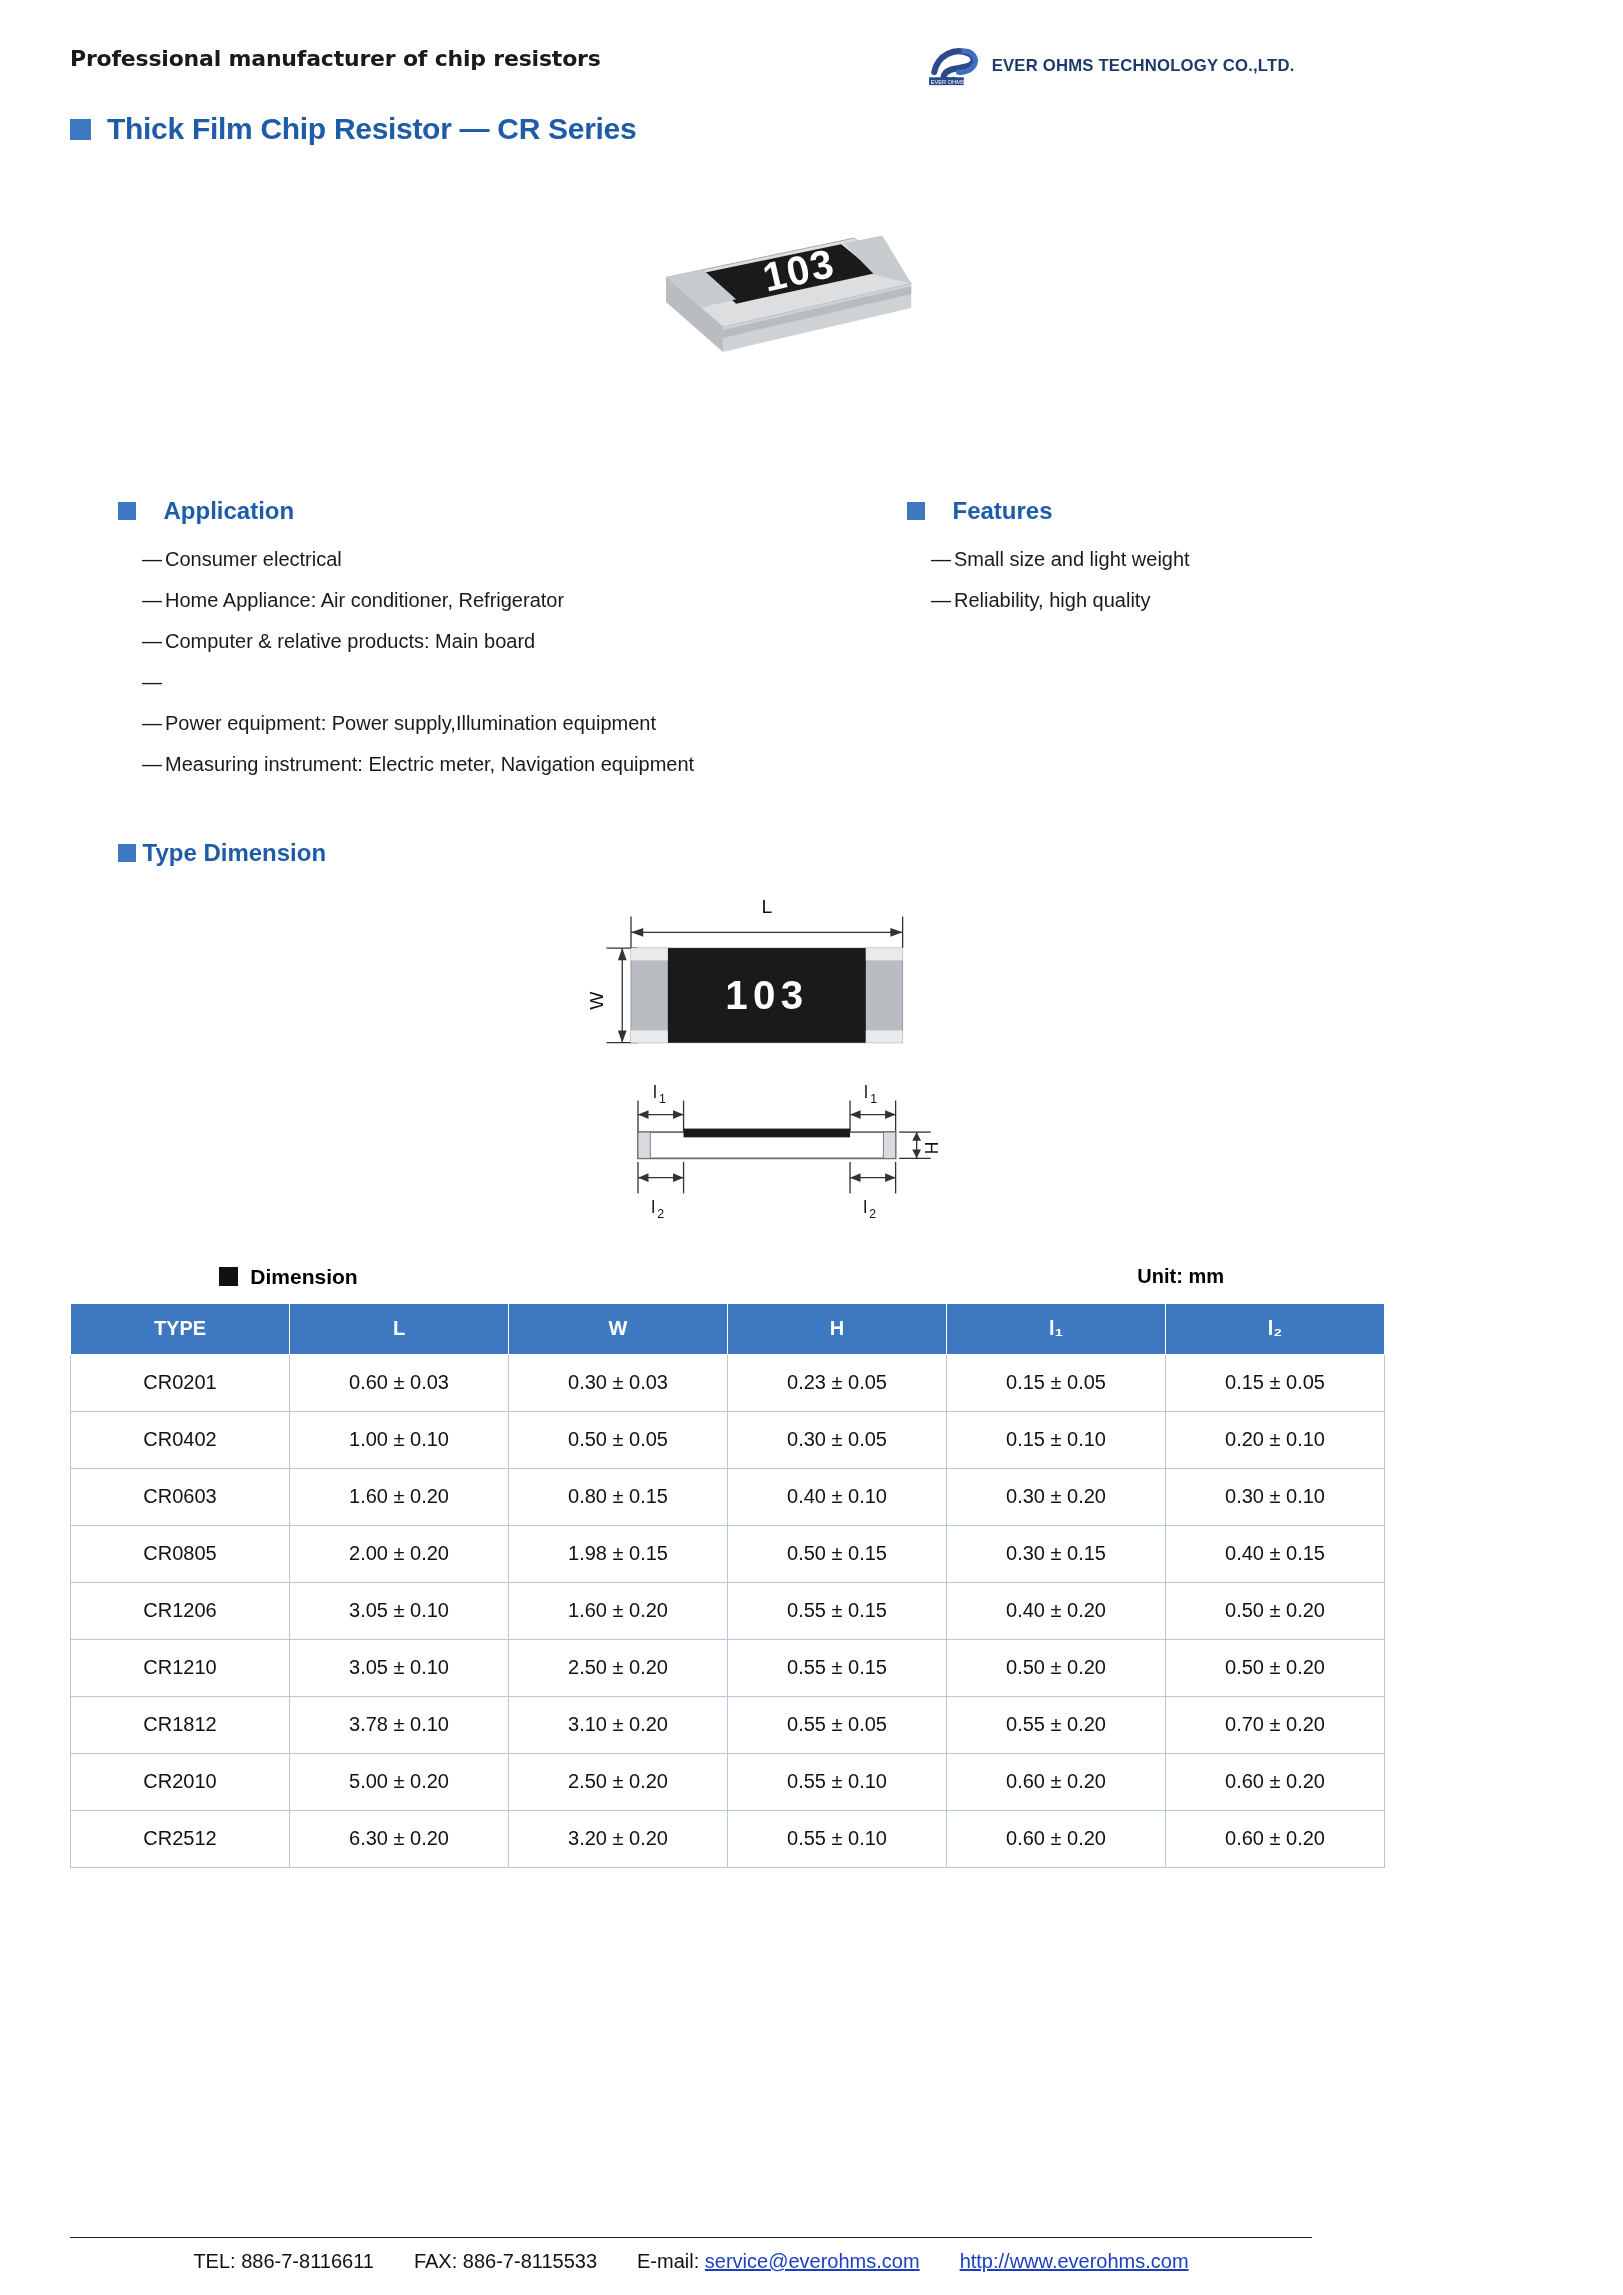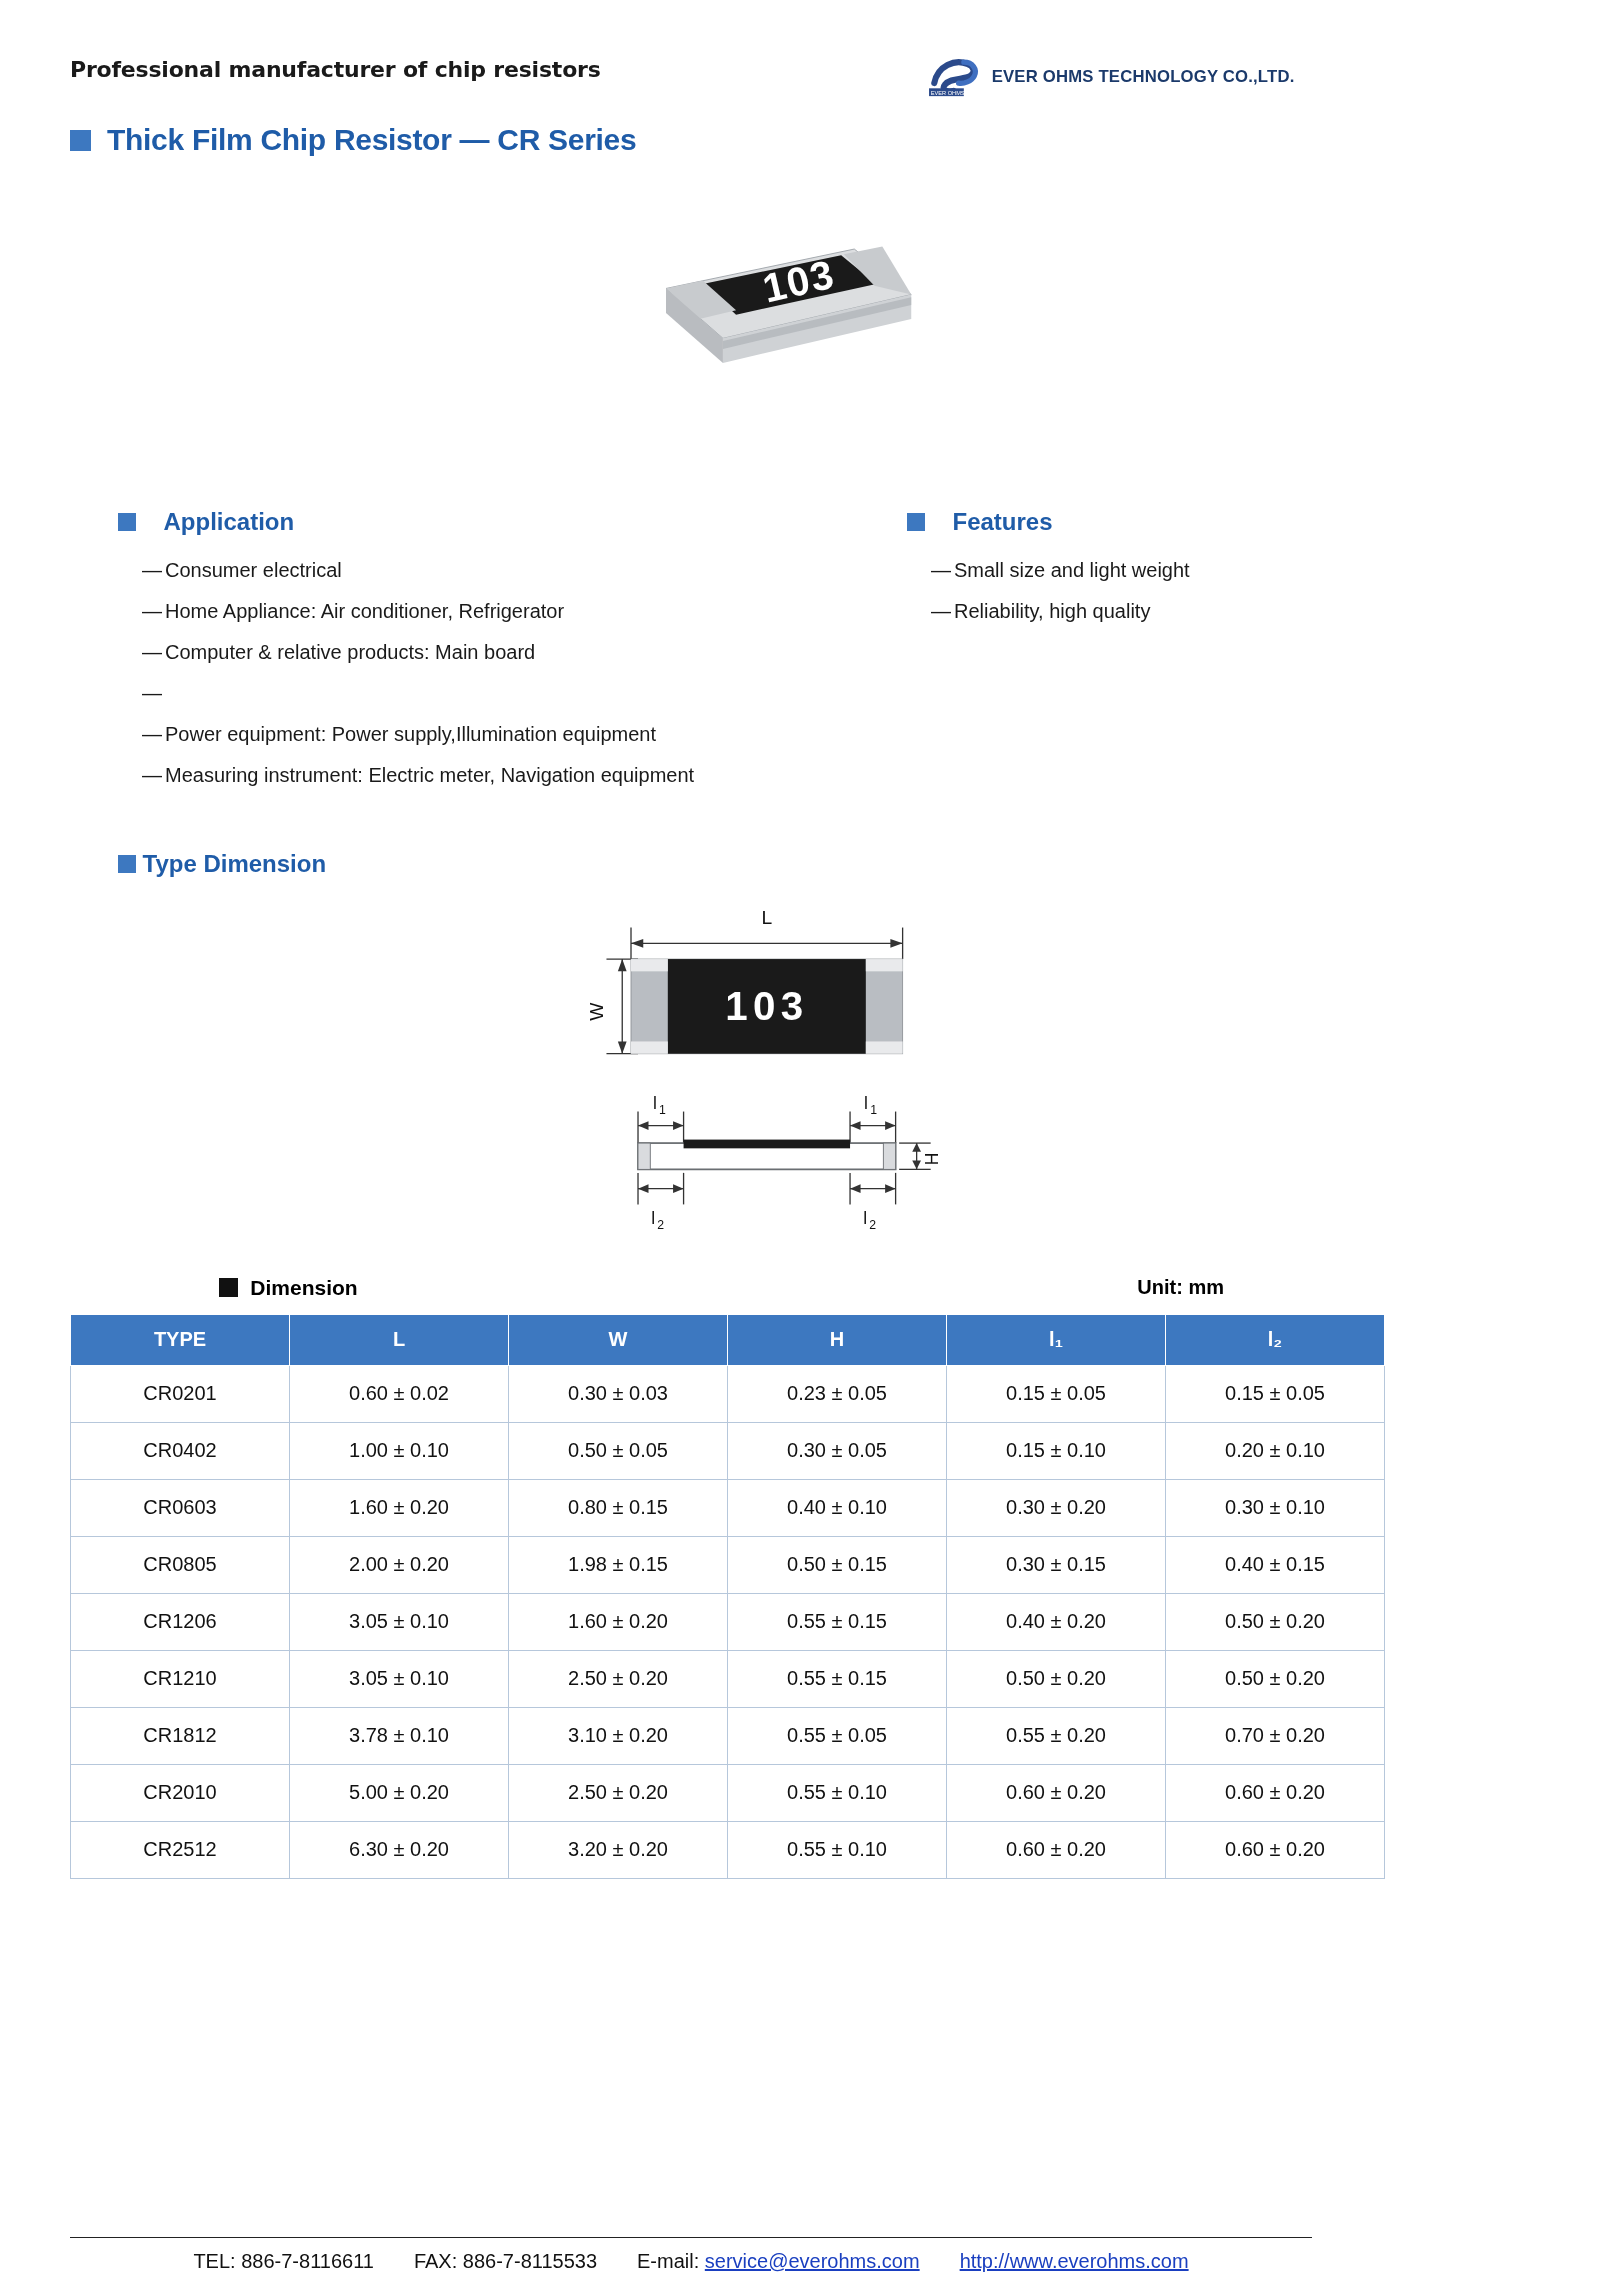--- a/index.html
+++ b/index.html
@@ -13,21 +13,21 @@
     font-family: "Liberation Sans", sans-serif;
     color: #000;
     position: relative;
     overflow: hidden;
   }
   .page {
     position: relative;
     width: 1382px;
     height: 2295px;
     box-sizing: border-box;
-    padding: 11px 70px;
+    padding: 0 70px;
   }
 
   
   .header {
     display: flex;
     align-items: flex-start;
     justify-content: space-between;
     padding-top: 46px;
   }
   .header-tagline {
@@ -421,21 +421,21 @@
         <th>L</th>
         <th>W</th>
         <th>H</th>
         <th>l₁</th>
         <th>l₂</th>
       </tr>
     </thead>
     <tbody>
       <tr>
         <td>CR0201</td>
-        <td>0.60 ± 0.02</td>
+        <td>0.60 ± 0.03</td>
         <td>0.30 ± 0.03</td>
         <td>0.23 ± 0.05</td>
         <td>0.15 ± 0.05</td>
         <td>0.15 ± 0.05</td>
       </tr>
       <tr>
         <td>CR0402</td>
         <td>1.00 ± 0.10</td>
         <td>0.50 ± 0.05</td>
         <td>0.30 ± 0.05</td>

